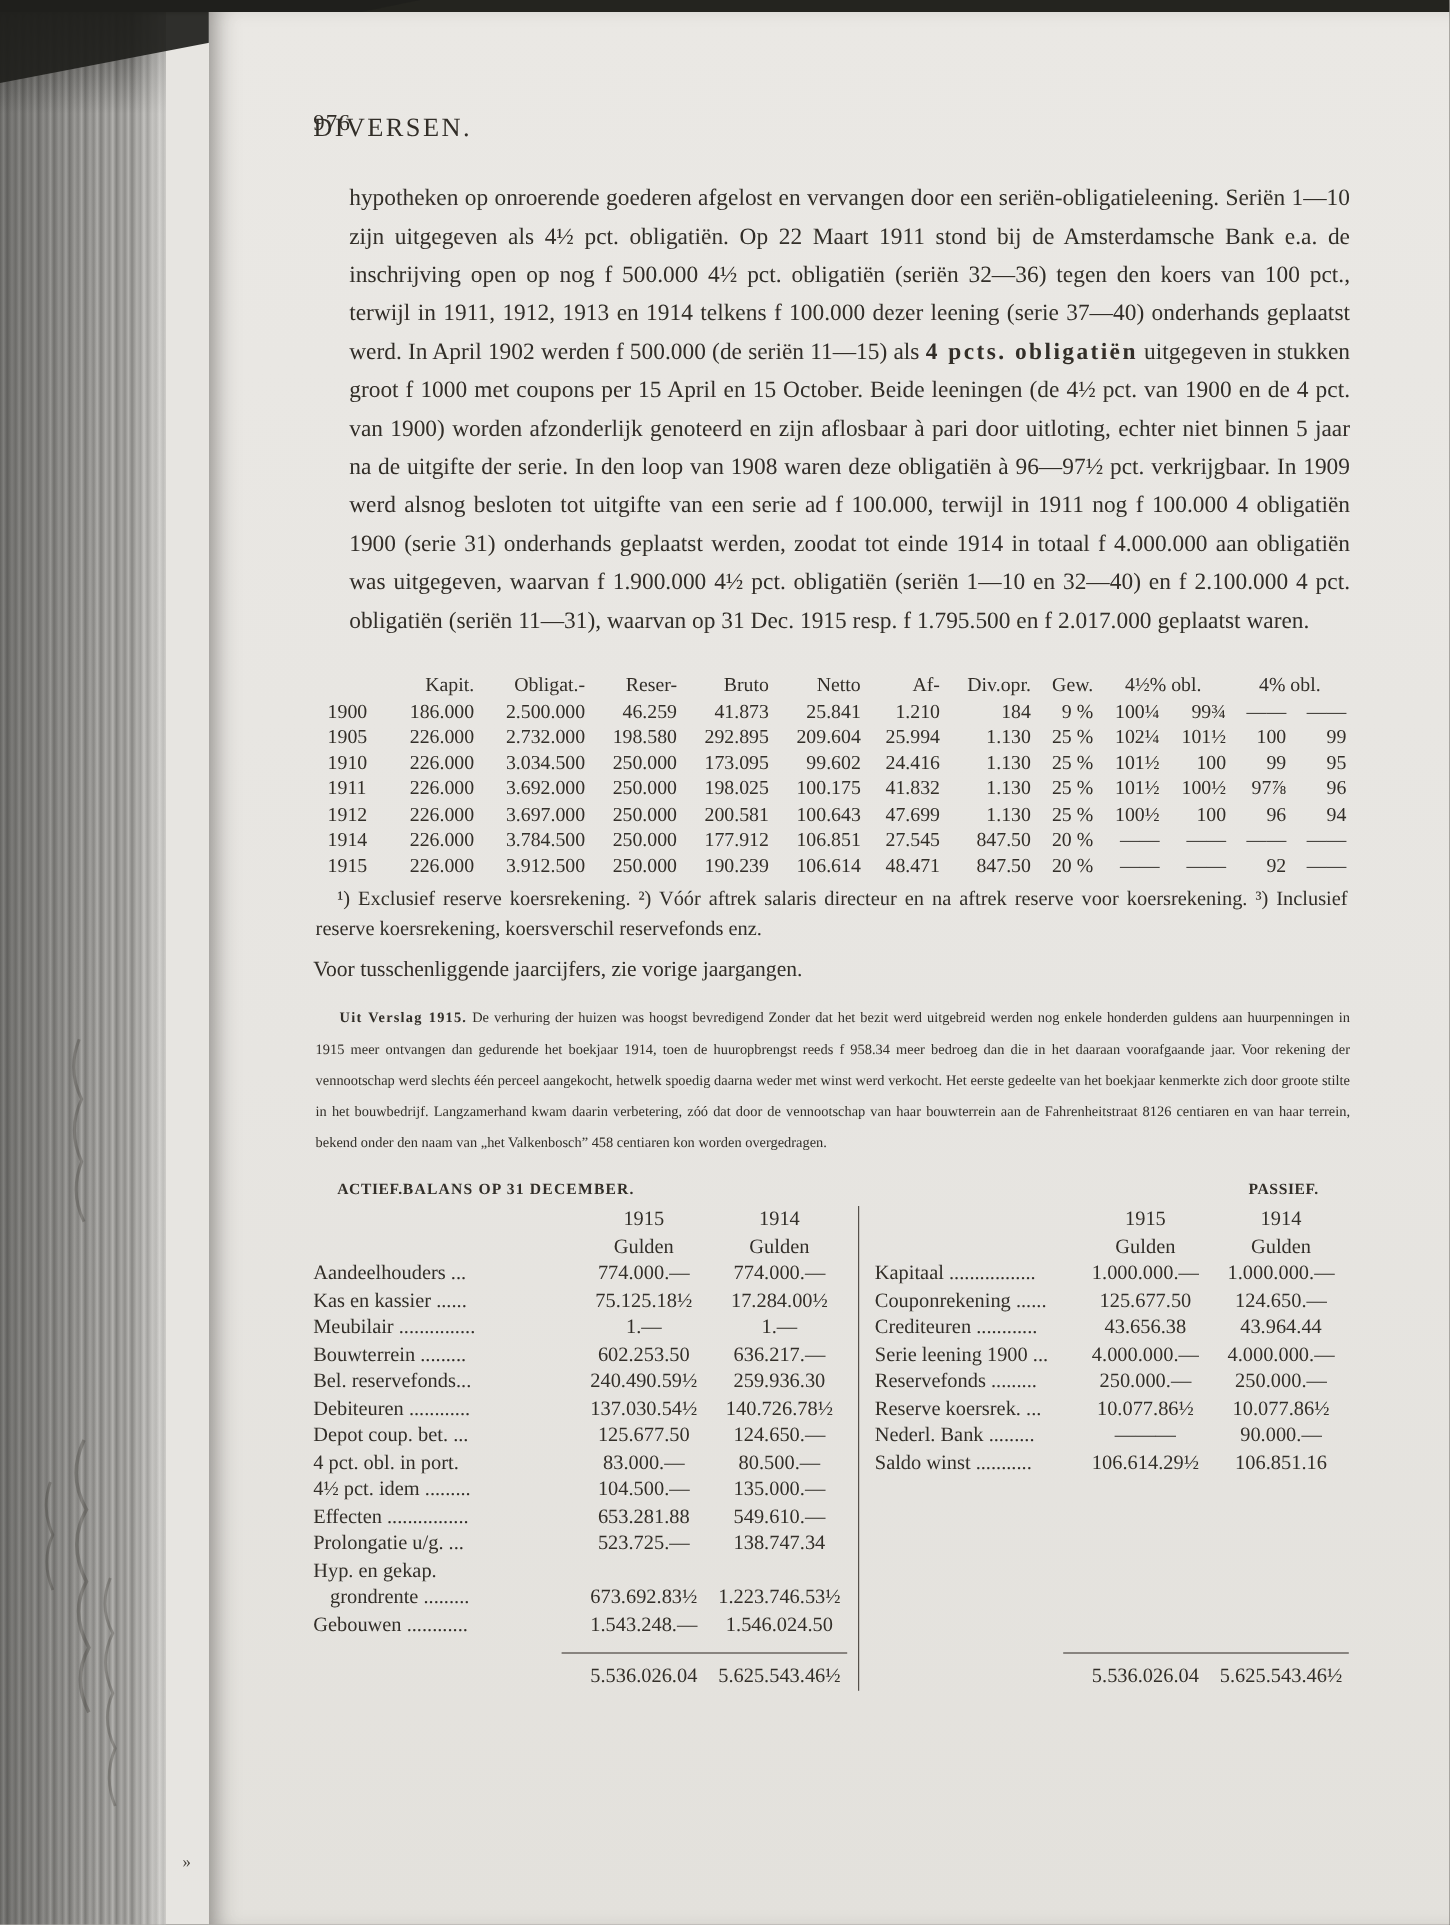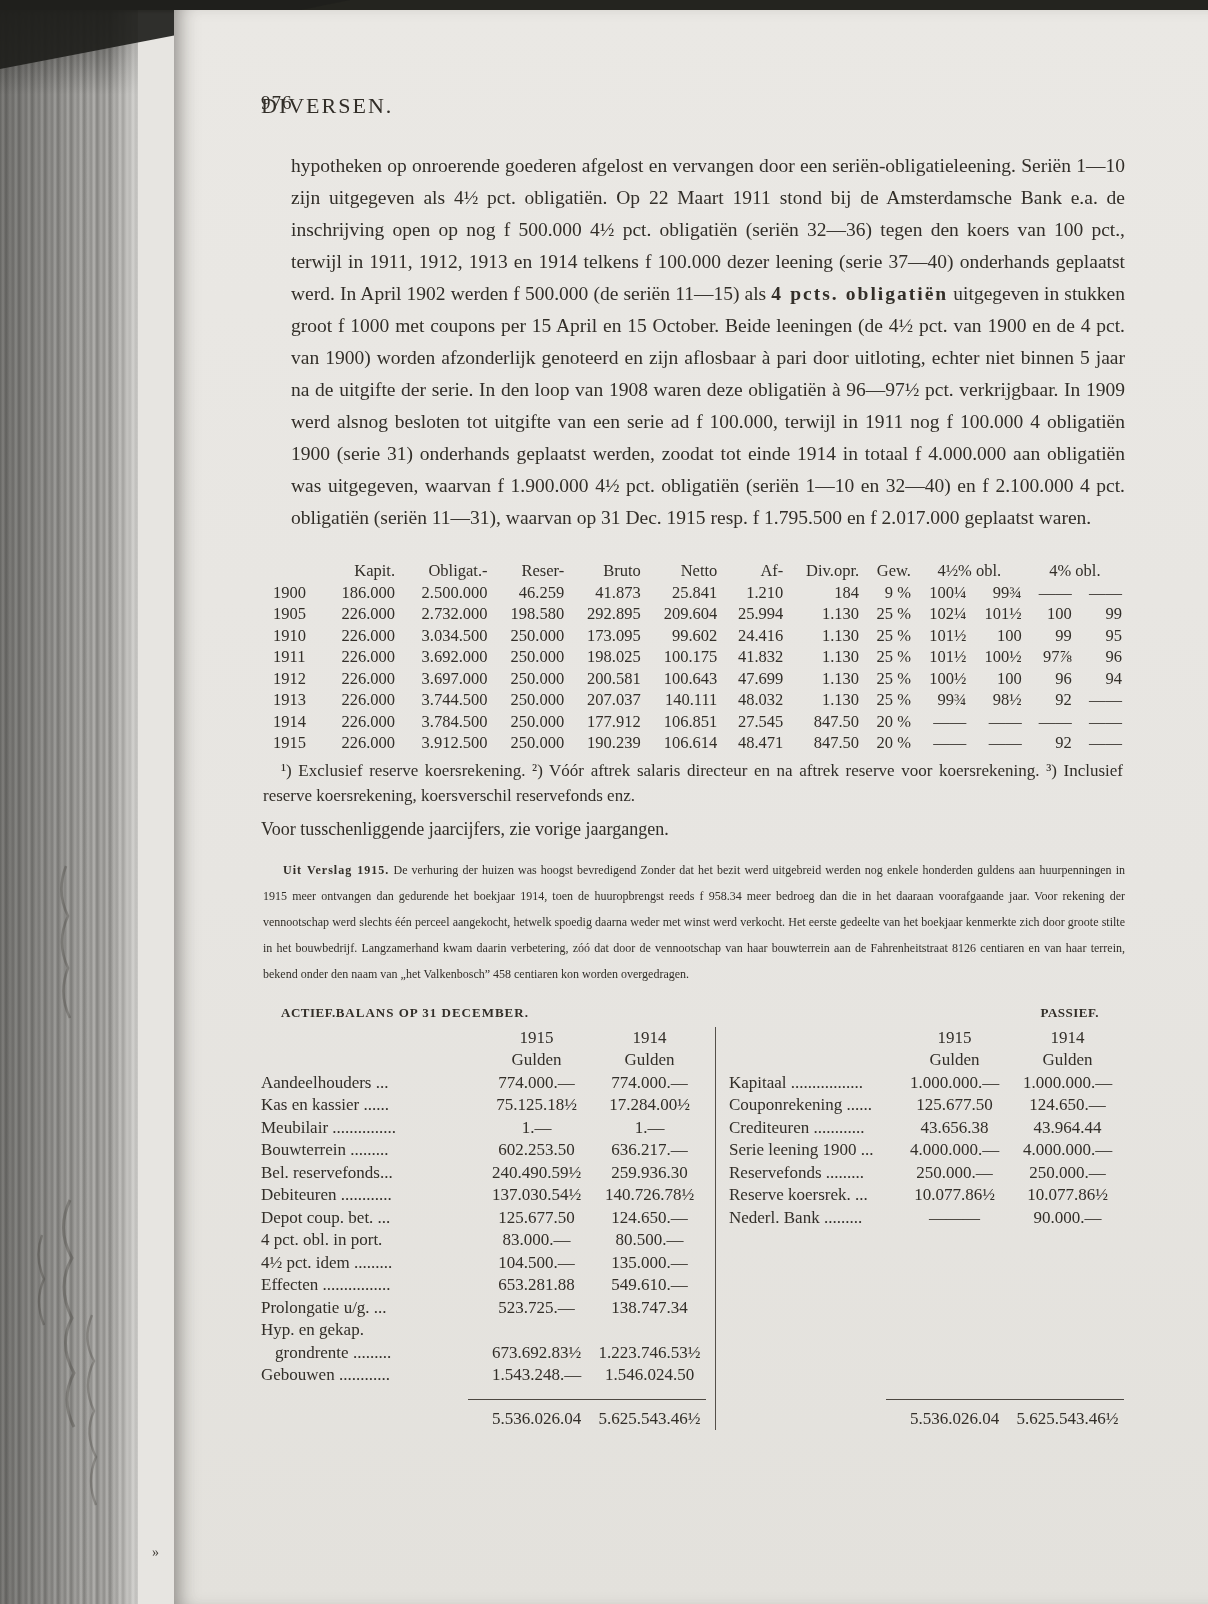--- a/index.html
+++ b/index.html
@@ -178,35 +178,20 @@
               <td>100.643</td>
               <td>47.699</td>
               <td>1.130</td>
               <td>25 %</td>
               <td>100½</td>
               <td>100</td>
               <td>96</td>
               <td>94</td>
             </tr>
           <tr>
-              <td class="yr">1913</td>
-              <td>226.000</td>
-              <td>3.744.500</td>
-              <td>250.000</td>
-              <td>207.037</td>
-              <td>140.111</td>
-              <td>48.032</td>
-              <td>1.130</td>
-              <td>25 %</td>
-              <td>99¾</td>
-              <td>98½</td>
-              <td>92</td>
-              <td>——</td>
-            </tr>
-          <tr>
               <td class="yr">1914</td>
               <td>226.000</td>
               <td>3.784.500</td>
               <td>250.000</td>
               <td>177.912</td>
               <td>106.851</td>
               <td>27.545</td>
               <td>847.50</td>
               <td>20 %</td>
               <td>——</td>
@@ -373,20 +358,25 @@
             <div class="brow">
                 <span class="blabel">Reserve koersrek. ...</span>
                 <span class="bv">10.077.86½</span>
                 <span class="bv">10.077.86½</span>
               </div>
             <div class="brow">
                 <span class="blabel">Nederl. Bank .........</span>
                 <span class="bv">———</span>
                 <span class="bv">90.000.—</span>
               </div>
+            <div class="brow">
+                <span class="blabel">Saldo winst ...........</span>
+                <span class="bv">106.614.29½</span>
+                <span class="bv">106.851.16</span>
+              </div>
             <div class="spacer"></div>
             <div class="brule"></div>
             <div class="btotal">
                 <span class="blabel"></span>
                 <span class="bv">5.536.026.04</span>
                 <span class="bv">5.625.543.46½</span>
               </div>
           </div>
 
         </div>

